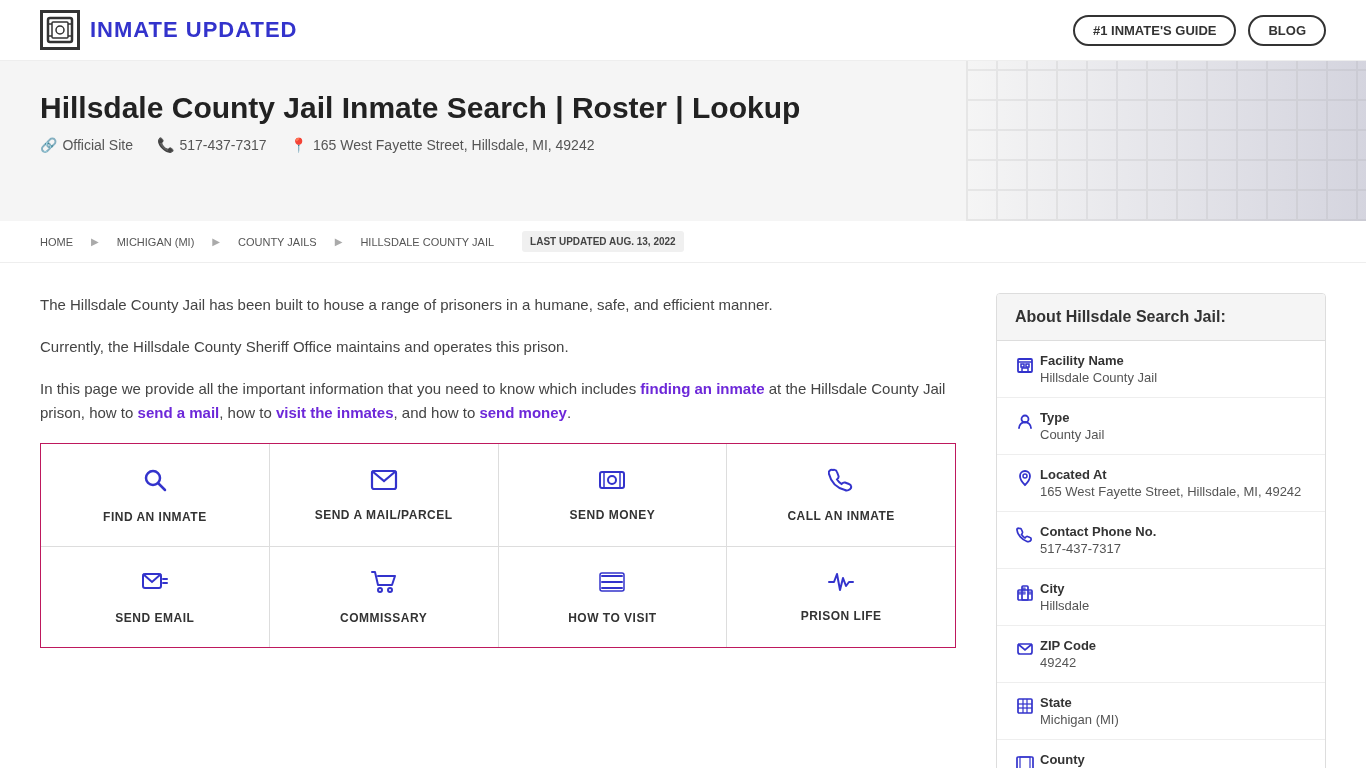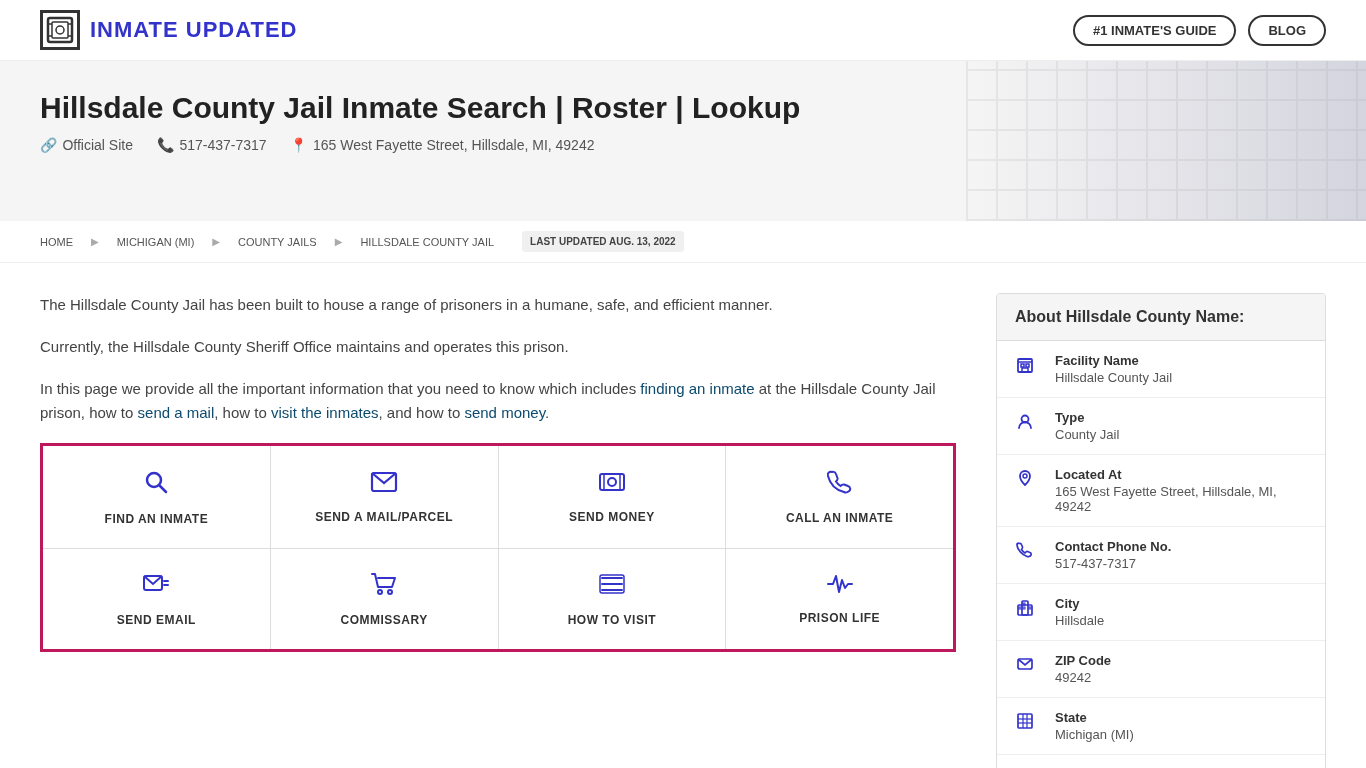--- a/index.html
+++ b/index.html
@@ -144,25 +144,25 @@
       flex-shrink: 0;
     }
 
     
     .content-text {
       font-size: 15px;
       line-height: 1.6;
       color: #444;
       margin-bottom: 18px;
     }
-    .content-text strong { font-weight: normal; color: #0c4a6e; }
+    .content-text strong { font-weight: bold; color: #6d28d9; }
 
     
     .action-grid {
-      border: 3px solid #be185d;
+      border: 1px solid #be185d;
       margin-top: 10px;
     }
     .action-row {
       display: flex;
       border-bottom: 1px solid #ddd;
     }
     .action-row:last-child { border-bottom: none; }
     .action-cell {
       flex: 1;
       display: flex;
@@ -199,21 +199,21 @@
       background: #f5f5f5;
       padding: 14px 18px;
       font-size: 16px;
       font-weight: bold;
       color: #333;
       border-bottom: 1px solid #ddd;
     }
     .about-item {
       display: flex;
       align-items: flex-start;
-      gap: 20px;
+      gap: 5px;
       padding: 12px 18px;
       border-bottom: 1px solid #eee;
     }
     .about-item:last-child { border-bottom: none; }
     .about-item-icon {
       color: #3333cc;
       font-size: 16px;
       margin-top: 2px;
       flex-shrink: 0;
       width: 20px;
@@ -377,21 +377,21 @@
             </svg>
           </div>
           <span class="action-label">PRISON LIFE</span>
         </div>
       </div>
     </div>
   </div>
 
   <div class="sidebar">
     <div class="about-card">
-      <div class="about-card-header">About Hillsdale County Name:</div>
+      <div class="about-card-header">About Hillsdale Search Jail:</div>
 
       <div class="about-item">
         <div class="about-item-icon">
           <svg width="18" height="18" viewBox="0 0 18 18" fill="none">
             <rect x="2" y="4" width="14" height="13" rx="1" stroke="#3333cc" stroke-width="1.8"></rect>
             <rect x="5" y="9" width="3" height="3" stroke="#3333cc" stroke-width="1.5"></rect>
             <rect x="10" y="9" width="3" height="3" stroke="#3333cc" stroke-width="1.5"></rect>
             <line x1="2" y1="7" x2="16" y2="7" stroke="#3333cc" stroke-width="1.5"></line>
             <rect x="6" y="13" width="6" height="4" stroke="#3333cc" stroke-width="1.5"></rect>
           </svg>

